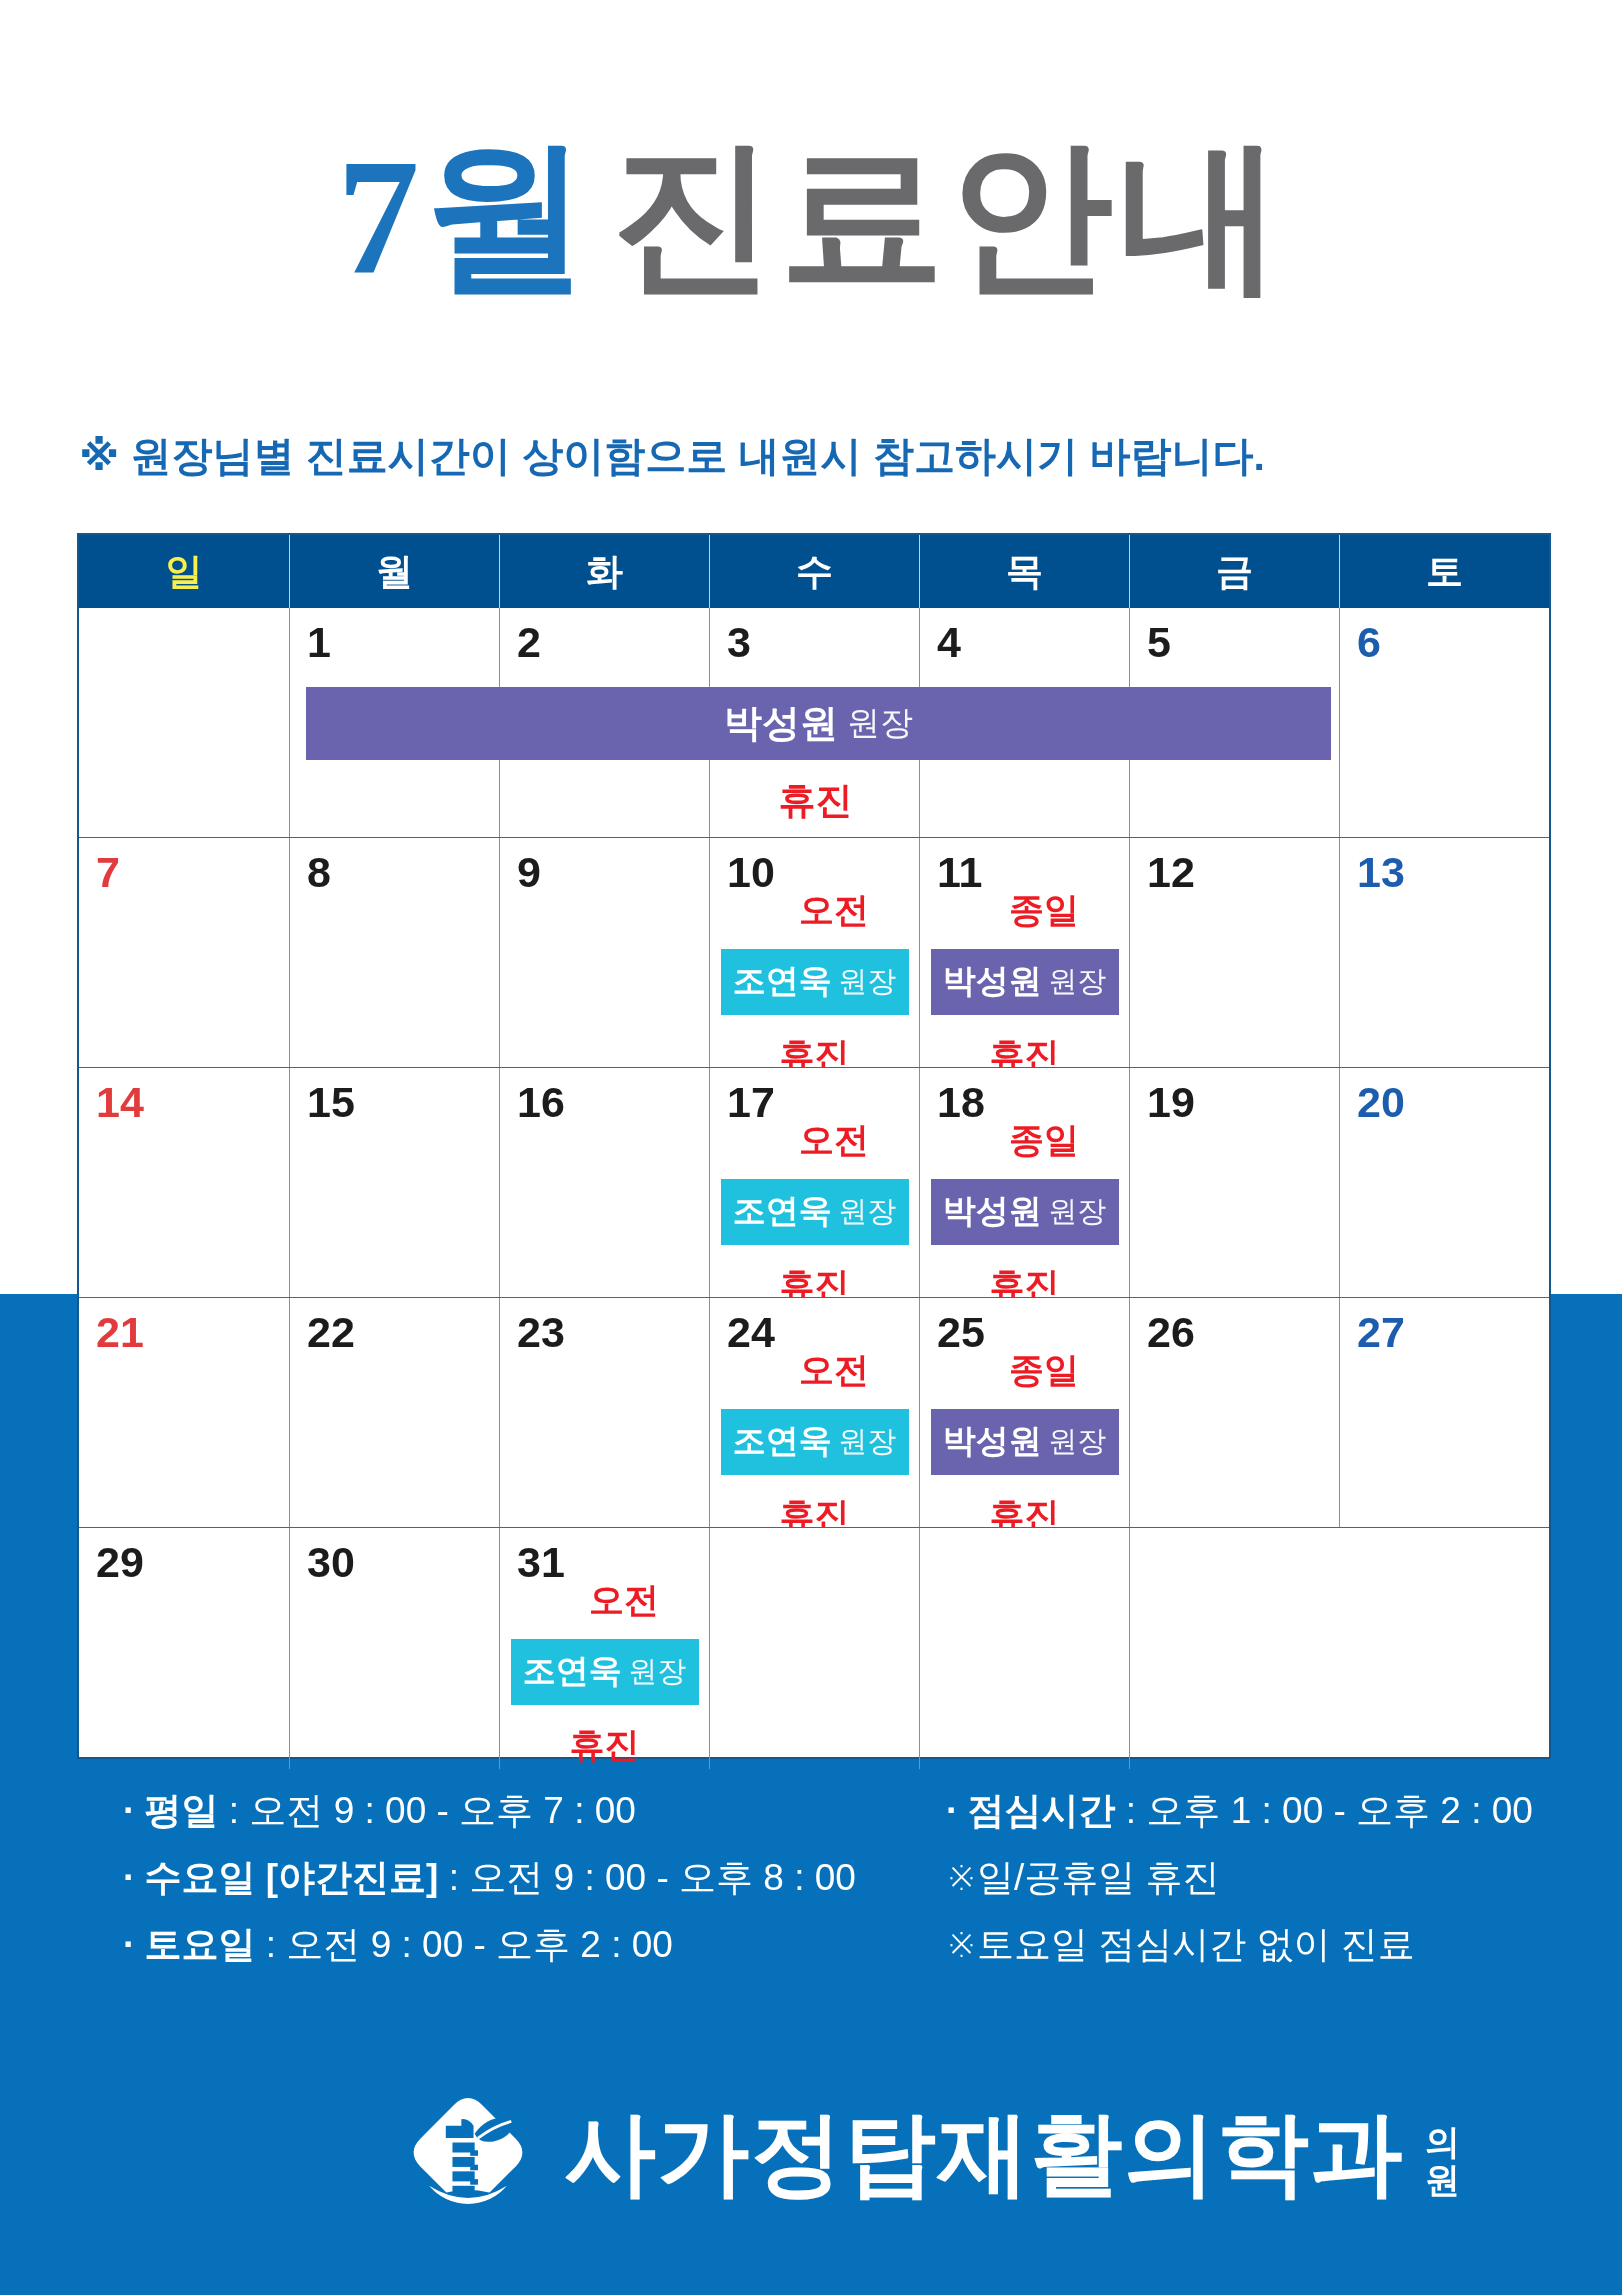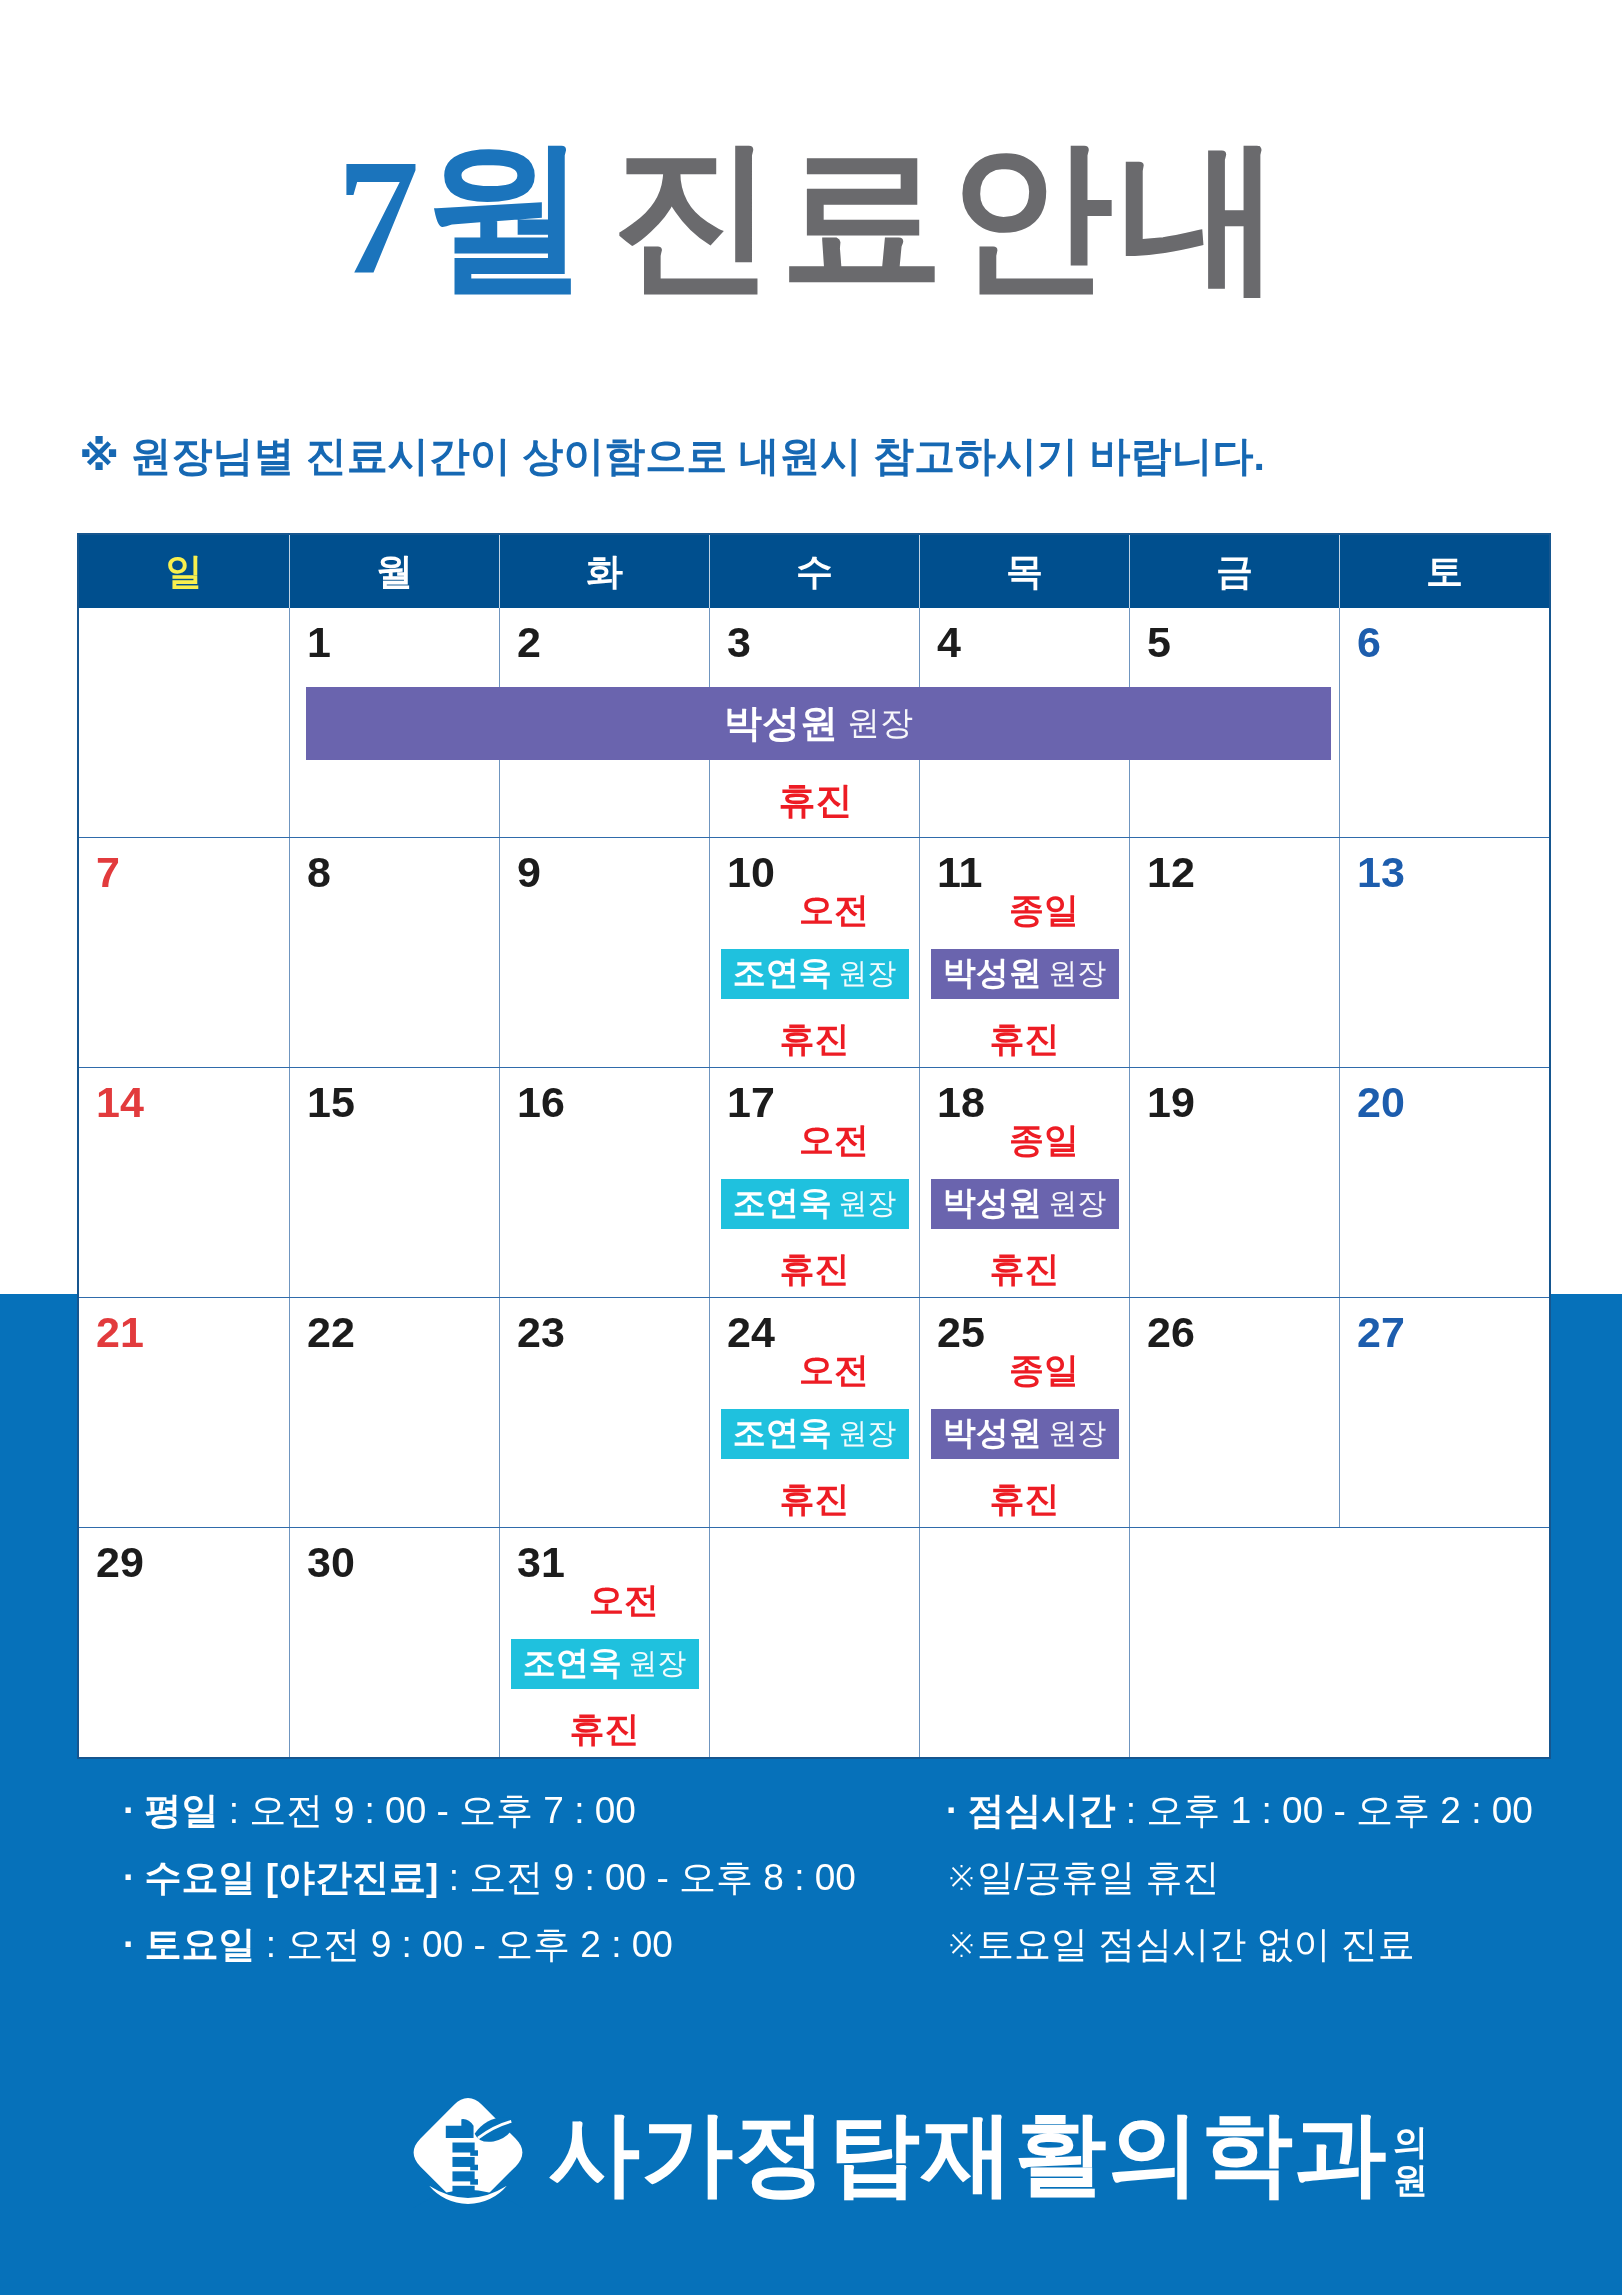--- a/index.html
+++ b/index.html
@@ -31,21 +31,21 @@
         border-top:1.3px solid #2f6bab;background:#ffffff;}
   .week:first-of-type{border-top:none;}
   .cell{border-left:1.3px solid #6f95bf;box-sizing:border-box;padding-top:13px;
         display:flex;flex-direction:column;align-items:center;}
   .cell:first-child{border-left:none;}
   .date{align-self:flex-start;font-size:43px;font-weight:800;line-height:1;padding-left:17px;color:#1c1c1c;}
   .sun .date{color:#e23b3d;}
   .sat .date{color:#1d5dad;}
 
   .time-label{margin-top:-3.9px;color:#ed1c24;font-size:35px;font-weight:700;line-height:1.15;margin-left:39px;}
-  .docbox{margin-top:18.3px;width:188px;height:50px;display:flex;align-items:center;justify-content:center;
+  .docbox{margin-top:18.3px;width:188px;height:66px;display:flex;align-items:center;justify-content:center;
           color:#ffffff;font-size:33px;font-weight:800;white-space:nowrap;}
   .docbox .sfx{font-weight:400;font-size:29px;margin-left:6.5px;opacity:.95;}
   .box-cyan{background:#1fc1de;}
   .box-purple{background:#6a64ae;}
   .closed{margin-top:17px;color:#ed1c24;font-size:35px;font-weight:700;}
 
   .banner{position:absolute;left:227px;top:79px;width:1025px;height:73px;background:#6a64ae;
           display:flex;align-items:center;justify-content:center;color:#ffffff;
           font-size:38px;font-weight:800;}
   .banner .sfx{font-weight:400;font-size:33px;margin-left:9.2px;opacity:.95;}
@@ -54,21 +54,21 @@
 
   
   .info{position:absolute;color:#ffffff;font-size:37px;line-height:67px;white-space:nowrap;}
   .info-left{left:123px;top:1777px;}
   .info-right{left:946px;top:1777px;}
   .info .lbl{font-weight:800;}
   .info .val{font-weight:300;}
   .info .pre{font-weight:800;margin-right:9.2px;}
 
   
-  .logo{position:absolute;left:409px;top:2097px;display:flex;align-items:center;color:#ffffff;}
+  .logo{position:absolute;left:409px;top:2097px;display:flex;align-items:center;color:#ffffff;gap:16px;}
   .logo-icon{width:118px;height:111px;flex:0 0 auto;}
   .logo-text{font-size:92px;font-weight:800;letter-spacing:1.3px;margin-left:21px;line-height:1;}
   .logo-suffix{display:flex;flex-direction:column;font-size:35px;font-weight:700;
                line-height:1.08;margin-left:5.2px;margin-top:17px;}
 </style>
 </head>
 <body>
 
 <div class="blue-band"></div>
 

